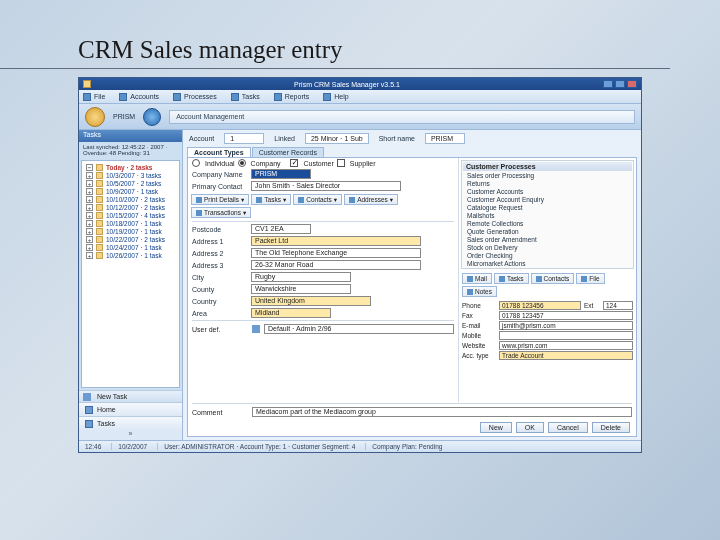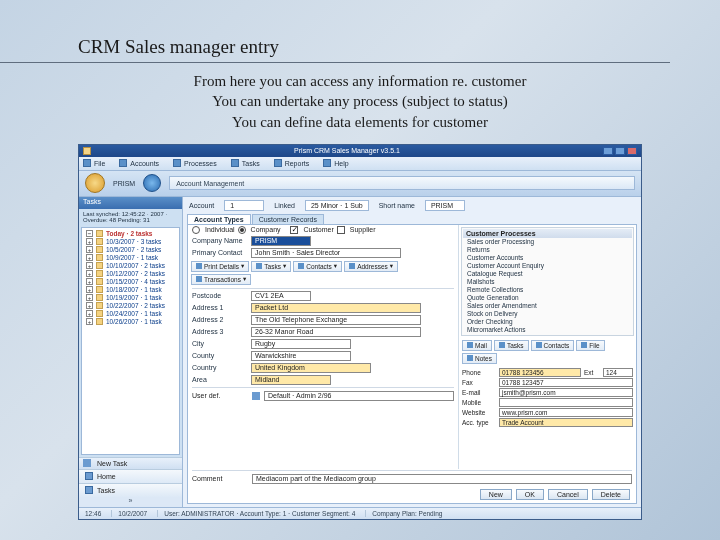--- a/index.html
+++ b/index.html
@@ -6,21 +6,21 @@
   body {
     font-family: "Segoe UI", Tahoma, sans-serif;
     width: 720px; height: 540px;
     background: linear-gradient(135deg, #c4d4e4 0%, #d8e2ec 40%, #b0c4d8 100%);
     font-size: 9px;
     color: #222;
   }
   .slide { padding: 0; }
   .title {
     font-family: "Times New Roman", serif;
-    font-size: 19px;
+    font-size: 25px;
     padding: 36px 0 4px 78px;
     border-bottom: 1px solid #5f6d7e;
     margin: 0 50px 8px 0;
     color: #1a1a1a;
   }
   .bullets {
     font-family: "Times New Roman", serif;
     font-size: 15px;
     text-align: center;
     padding: 0 80px 6px;
@@ -130,25 +130,20 @@
   .status .cell{ border-left:1px solid #b2c6da; padding-left:6px;}
   .comment-row{ display:flex;align-items:center;gap:4px;padding:2px 4px;}
   .comment-row .clab{width:56px;font-size:7px;}
   .comment-row .cinp{flex:1;background:#fff;border:1px solid #888;height:10px;font-size:7px;padding:0 3px;}
 </style>
 </head>
 <body>
 
 <div class="slide">
   <div class="title">CRM Sales manager entry</div>
-  <div class="bullets">
-    <div>From here you can access any information re. customer</div>
-    <div>You can undertake any process (subject to status)</div>
-    <div>You can define data elements for customer</div>
-  </div>
 
   <div class="app">
 
     <div class="titlebar">
       <span style="width:8px;height:8px;background:#f4d488;display:inline-block;border:1px solid #b89040;"></span>
       <span class="t">Prism CRM Sales Manager  v3.5.1</span>
       <span class="wbtns">
         <span></span>
         <span></span>
         <span style="background:#d86a6a;"></span>

